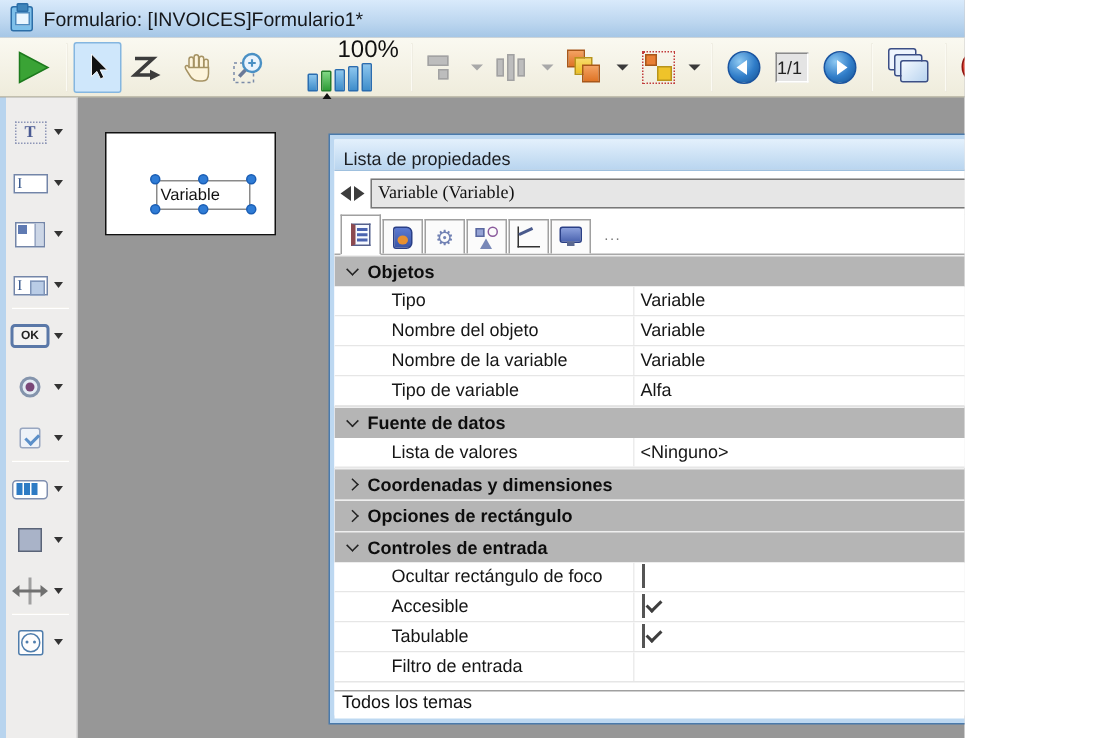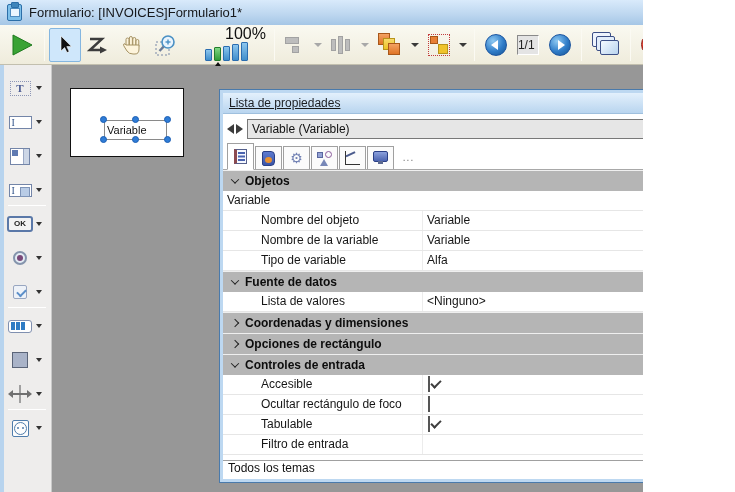--- a/index.html
+++ b/index.html
@@ -103,30 +103,30 @@
   .i-socket:after { content:""; position:absolute; left:4px; top:6px; width:2px; height:2px; background:#4f7dac; box-shadow:5px 0 0 #4f7dac; border-radius:50%; }
 
   
   .formrect { position:absolute; left:70px; top:88px; width:114px; height:69px; background:#fff; border:1px solid #111; }
   .varctrl { position:absolute; left:33px; top:31px; width:63px; height:20px; background:#fff; border:1px solid #8a8a8a; font-size:11px; line-height:18px; padding-left:2px; color:#111; }
   .handle { position:absolute; width:7px; height:7px; border-radius:50%; background:#2f7cd6; border:1px solid #1b5eb4; }
 
   
   .dialog { position:absolute; left:220px; top:90px; width:503px; height:392px;
     border:3px solid #bdd8f1; outline:1px solid #4a7aab; background:#fff; }
-  .dlg-title { height:21px; background:linear-gradient(#e3f0fc,#b9d5ef); display:flex; align-items:center; padding:0 3px 0 6px; border-bottom:1px solid #9fc0de;text-decoration:underline; }
+  .dlg-title { height:21px; background:linear-gradient(#e3f0fc,#b9d5ef); display:flex; align-items:flex-end; padding:0 3px 0 6px; border-bottom:1px solid #9fc0de; }
   .dlg-title .txt { flex:1; font-size:12px; color:#1c1e22; }
   .dlg-close { width:19px; height:16px; background:linear-gradient(#d06a66,#b84440); border:1px solid #934; border-radius:2px; color:#fff; font-size:10px; font-weight:bold; text-align:center; line-height:14px; }
 
   .dlg-selrow { height:29px; display:flex; align-items:center; padding:0 4px; background:#fff; }
   .selarrows { display:flex; margin-right:4px; }
   .tri-l { width:0; height:0; border-top:5px solid transparent; border-bottom:5px solid transparent; border-right:7px solid #3c3c3c; margin-right:2px; }
   .tri-r { width:0; height:0; border-top:5px solid transparent; border-bottom:5px solid transparent; border-left:7px solid #3c3c3c; }
   .selcombo { width:437px; height:20px; background:#e6e6e6; border:1px solid #787878; display:flex; align-items:center; padding:0 4px; }
-  .selcombo .val { flex:1; font-size:12px; color:#111; }
+  .selcombo .val { flex:1; font-size:12px; color:#111;font-family:Liberation Serif, serif; }
   .chev { width:6px; height:6px; border-right:1.5px solid #555; border-bottom:1.5px solid #555; transform:rotate(45deg); }
   .eyebtn { display:flex; align-items:center; margin-left:7px; }
 
   .dlg-tabs { height:27px; display:flex; align-items:flex-end; padding-left:4px; background:#fff; border-bottom:1px solid #a8a8a8; }
   .tab { width:27px; height:23px; border:1px solid #a0a0a0; border-bottom:none; background:#fbfbfb; display:flex; align-items:center; justify-content:center; margin-right:1px; position:relative; }
   .tab.sel { height:27px; background:#fff; z-index:2; border-bottom:1px solid #fff; margin-bottom:-1px; }
   .tab.noborder { border:none; background:transparent; }
   .ti-list { position:relative; width:13px; height:15px; background:#f6f9ff; border:1px solid #55608c; border-left:3px solid #8c4a50; }
   .ti-list:after { content:""; position:absolute; left:1px; top:2px; width:7px; height:1.5px; background:#4a63b0; box-shadow:0 3.5px 0 #4a63b0, 0 7px 0 #4a63b0; }
   .ti-book { width:13px; height:15px; background:linear-gradient(#5d7ad0,#3a55a8); border:1px solid #2a3f86; border-radius:2px 4px 4px 2px; position:relative; }
@@ -443,20 +443,21 @@
     </div>
 
     <div class="grid">
       <div class="gridin">
 
         <div class="psec">
           <i class="sc chevb down"></i>
           <span>Objetos</span>
         </div>
         <div class="prow">
+          <div class="pname">Tipo</div>
           <div class="pval"><span>Variable</span><i class="chev"></i></div>
         </div>
         <div class="prow">
           <div class="pname">Nombre del objeto</div>
           <div class="pval"><span>Variable</span></div>
         </div>
         <div class="prow">
           <div class="pname">Nombre de la variable</div>
           <div class="pval"><span>Variable</span></div>
         </div>
@@ -484,26 +485,26 @@
         <div class="psec">
           <i class="sc chevb right"></i>
           <span>Opciones de rectángulo</span>
         </div>
 
         <div class="psec">
           <i class="sc chevb down"></i>
           <span>Controles de entrada</span>
         </div>
         <div class="prow">
+          <div class="pname">Ocultar rectángulo de foco</div>
+          <div class="pval"><span class="pcheck"></span></div>
+        </div>
+        <div class="prow">
           <div class="pname">Accesible</div>
           <div class="pval"><span class="pcheck checked"></span></div>
-        </div>
-        <div class="prow">
-          <div class="pname">Ocultar rectángulo de foco</div>
-          <div class="pval"><span class="pcheck"></span></div>
         </div>
         <div class="prow">
           <div class="pname">Tabulable</div>
           <div class="pval"><span class="pcheck checked"></span></div>
         </div>
         <div class="prow">
           <div class="pname">Filtro de entrada</div>
           <div class="pval"><span></span>
             <i class="chev shift"></i>
             <span class="pellipsis">...</span></div>

